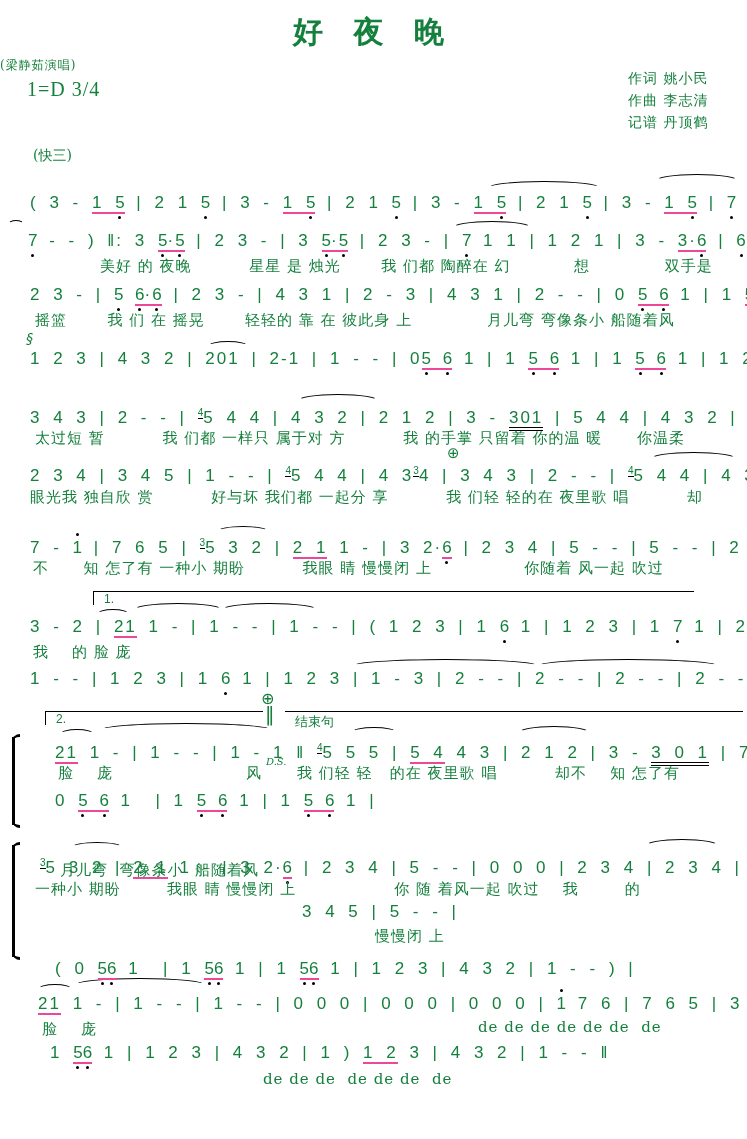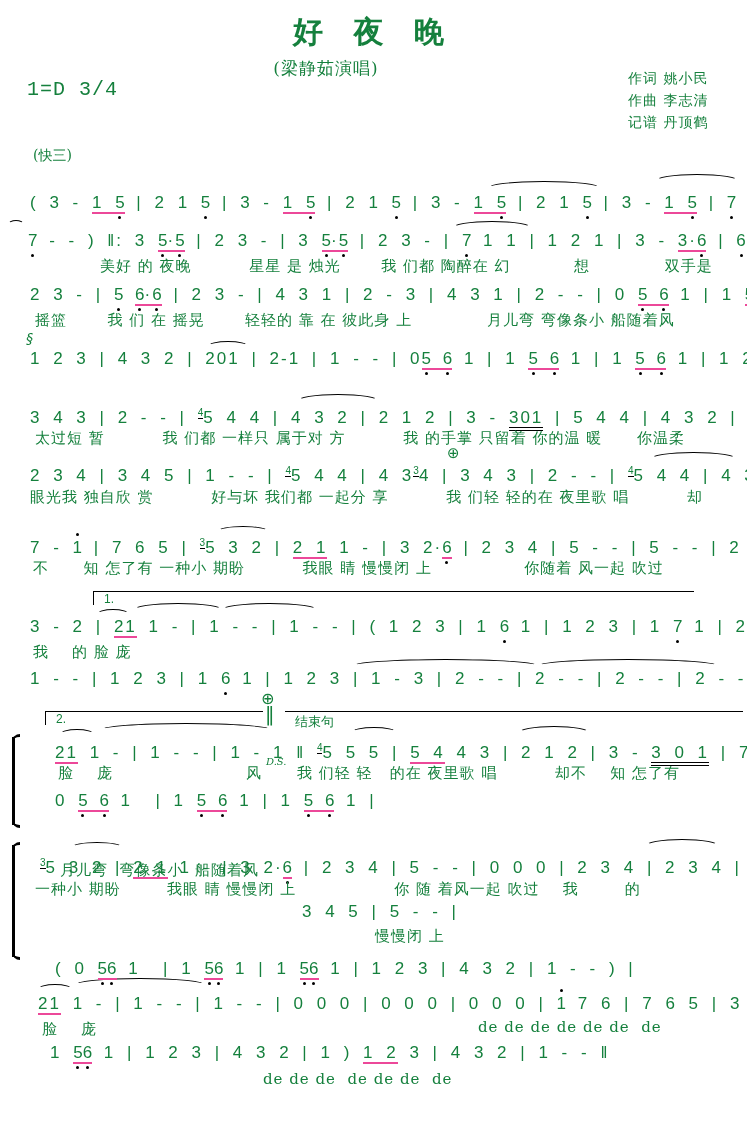--- a/index.html
+++ b/index.html
@@ -1,23 +1,23 @@
 <!DOCTYPE html>
 <html><head>
 <meta charset="utf-8">
 <style>
   html,body{margin:0;padding:0;background:#fff;}
   #page{position:relative;width:747px;height:1139px;background:#ffffff;color:#15803d;
         font-family:"DejaVu Sans","Liberation Sans",sans-serif;overflow:hidden;}
   .pos{position:absolute;}
   .title{position:absolute;top:12px;left:0;width:747px;text-align:center;
          font-family:"DejaVu Serif",serif;font-size:30px;font-weight:bold;letter-spacing:10px;}
-  .subtitle{position:absolute;top:57px;left:0;width:652px;text-align:center;
-            font-family:"DejaVu Serif",serif;font-size:17px;letter-spacing:1px;}
-  .key{position:absolute;left:27px;top:78px;font-family:Liberation Mono, monospace;
+  .subtitle{position:absolute;top:57px;left:0;width:652px;text-align:left;
+            font-family:"DejaVu Serif",serif;font-size:12px;letter-spacing:1px;}
+  .key{position:absolute;left:27px;top:78px;font-family:Liberation Serif, serif;
        font-size:20px;letter-spacing:1px;}
   .credit{position:absolute;left:628px;font-family:"DejaVu Serif",serif;font-size:14px;letter-spacing:1px;}
   .tempo{position:absolute;left:33px;top:147px;font-family:"DejaVu Serif",serif;font-size:14px;}
   .mus{font-family:"Liberation Sans","DejaVu Sans",sans-serif;font-size:17px;
        letter-spacing:2px;word-spacing:5px;white-space:pre;line-height:22px;}
   .lyr{font-family:"DejaVu Serif",serif;font-size:15px;letter-spacing:1px;white-space:pre;line-height:20px;}
   .u1{border-bottom:2px solid #ec4899;padding-bottom:0px;}
   .u2{border-bottom:4px double #000;}
   .grace{font-size:10px;vertical-align:7px;border-bottom:1px solid #000;letter-spacing:0;}
   .db,.da{position:relative;display:inline-block;letter-spacing:0;}

